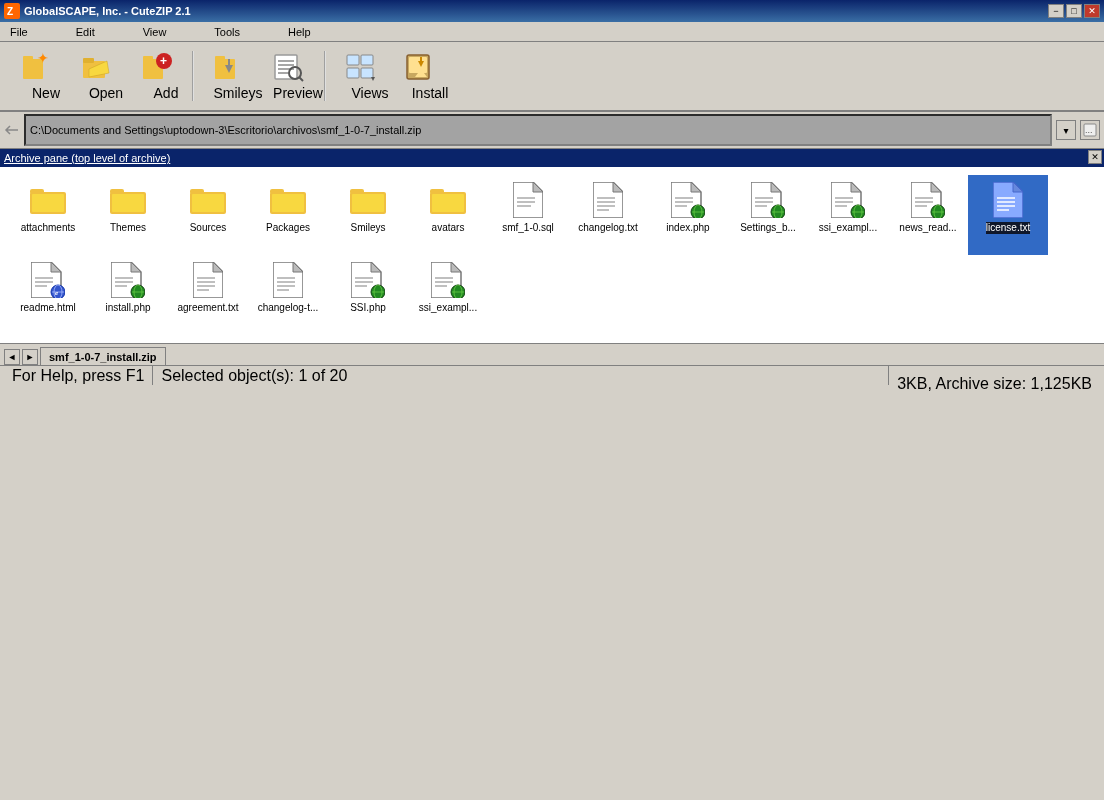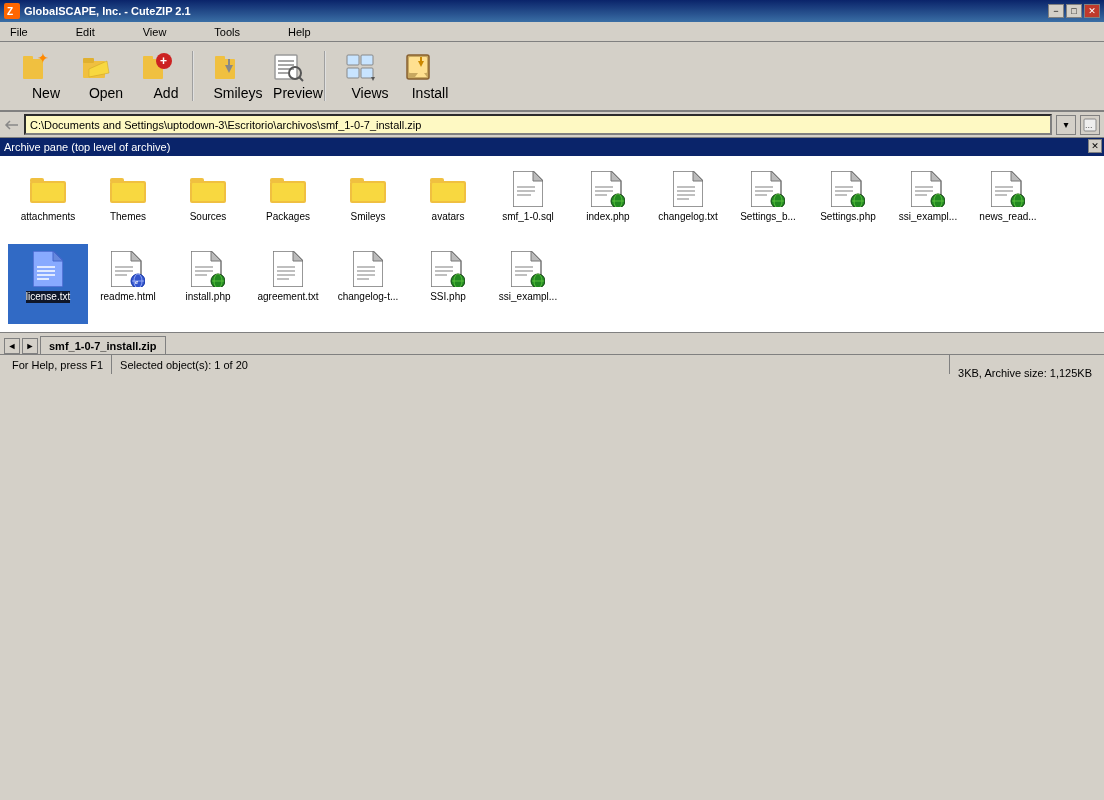--- a/index.html
+++ b/index.html
@@ -108,23 +108,23 @@
     .address-bar-container {
       background: #d4d0c8;
       padding: 2px 4px;
       display: flex;
       align-items: center;
       gap: 4px;
       border-bottom: 1px solid #808080;
     }
     .address-bar {
       flex: 1;
-      height: 21px;
+      height: 32px;
       border: 2px inset #808080;
-      background: #fef9c3;
+      background: #a3a3a3;
       font-size: 11px;
       padding: 1px 4px;
       font-family: 'Tahoma', sans-serif;
     }
     .address-btn {
       width: 20px; height: 20px;
       background: #d4d0c8;
       border: 1px solid #808080;
       display: flex; align-items: center; justify-content: center;
       cursor: pointer;
@@ -134,20 +134,21 @@
     
     .archive-header {
       background: #0a246a;
       color: white;
       height: 18px;
       display: flex;
       align-items: center;
       padding: 0 4px;
       font-size: 11px;
       position: relative;
+      text-decoration: underline;
     }
     .archive-header-close {
       position: absolute;
       right: 2px;
       top: 1px;
       width: 14px; height: 14px;
       background: #d4d0c8;
       border: 1px solid #808080;
       font-size: 9px;
       display: flex; align-items: center; justify-content: center;
@@ -203,21 +204,21 @@
     }
 
     
     .status-bar {
       background: #d4d0c8;
       height: 20px;
       display: flex;
       align-items: center;
       padding: 0 4px;
       border-top: 1px solid #808080;
-      font-size: 11px;
+      font-size: 16px;
     }
     .status-section {
       padding: 0 8px;
       border-right: 1px solid #808080;
       height: 100%;
       display: flex;
       align-items: center;
     }
     .status-section:last-child { border-right: none; margin-top: 16px; }
 
@@ -474,81 +475,66 @@
           <polygon points="20,0 20,10 30,10" fill="#bbb" stroke="#777" stroke-width="1"></polygon>
           <line x1="4" y1="16" x2="22" y2="16" stroke="#aaa" stroke-width="1.5"></line>
           <line x1="4" y1="20" x2="22" y2="20" stroke="#aaa" stroke-width="1.5"></line>
           <line x1="4" y1="24" x2="18" y2="24" stroke="#aaa" stroke-width="1.5"></line>
         </svg>
       </div>
       <span class="file-label">smf_1-0.sql</span>
     </div>
 
     <div class="file-item">
+      <div class="file-icon">
+        <svg width="30" height="36" viewBox="0 0 30 36">
+          <polygon points="0,0 20,0 30,10 30,36 0,36" fill="white" stroke="#777" stroke-width="1.5"></polygon>
+          <polygon points="20,0 20,10 30,10" fill="#bbb" stroke="#777" stroke-width="1"></polygon>
+          <line x1="4" y1="16" x2="22" y2="16" stroke="#aaa" stroke-width="1.5"></line>
+          <line x1="4" y1="20" x2="22" y2="20" stroke="#aaa" stroke-width="1.5"></line>
+          <line x1="4" y1="24" x2="22" y2="24" stroke="#aaa" stroke-width="1.5"></line>
+          <line x1="4" y1="28" x2="16" y2="28" stroke="#aaa" stroke-width="1.5"></line>
+        </svg>
+      </div>
+      <span class="file-label">changelog.txt</span>
+    </div>
+
+    <div class="file-item">
       <div class="file-icon" style="position:relative;">
         <svg width="34" height="36" viewBox="0 0 34 36">
           <polygon points="0,0 20,0 30,10 30,36 0,36" fill="white" stroke="#777" stroke-width="1.5"></polygon>
           <polygon points="20,0 20,10 30,10" fill="#bbb" stroke="#777" stroke-width="1"></polygon>
           <line x1="4" y1="16" x2="22" y2="16" stroke="#aaa" stroke-width="1.5"></line>
           <line x1="4" y1="20" x2="22" y2="20" stroke="#aaa" stroke-width="1.5"></line>
           <line x1="4" y1="24" x2="16" y2="24" stroke="#aaa" stroke-width="1.5"></line>
 
           <circle cx="27" cy="30" r="7" fill="#228822" stroke="#114411" stroke-width="1"></circle>
           <ellipse cx="27" cy="30" rx="4" ry="7" fill="none" stroke="#66cc44" stroke-width="0.8"></ellipse>
           <line x1="21" y1="30" x2="33" y2="30" stroke="#66cc44" stroke-width="0.8"></line>
         </svg>
       </div>
       <span class="file-label">index.php</span>
     </div>
 
     <div class="file-item">
       <div class="file-icon">
-        <svg width="30" height="36" viewBox="0 0 30 36">
-          <polygon points="0,0 20,0 30,10 30,36 0,36" fill="white" stroke="#777" stroke-width="1.5"></polygon>
-          <polygon points="20,0 20,10 30,10" fill="#bbb" stroke="#777" stroke-width="1"></polygon>
-          <line x1="4" y1="16" x2="22" y2="16" stroke="#aaa" stroke-width="1.5"></line>
-          <line x1="4" y1="20" x2="22" y2="20" stroke="#aaa" stroke-width="1.5"></line>
-          <line x1="4" y1="24" x2="22" y2="24" stroke="#aaa" stroke-width="1.5"></line>
-          <line x1="4" y1="28" x2="16" y2="28" stroke="#aaa" stroke-width="1.5"></line>
-        </svg>
-      </div>
-      <span class="file-label">changelog.txt</span>
-    </div>
-
-    <div class="file-item">
-      <div class="file-icon">
         <svg width="34" height="36" viewBox="0 0 34 36">
           <polygon points="0,0 20,0 30,10 30,36 0,36" fill="white" stroke="#777" stroke-width="1.5"></polygon>
           <polygon points="20,0 20,10 30,10" fill="#bbb" stroke="#777" stroke-width="1"></polygon>
           <line x1="4" y1="16" x2="22" y2="16" stroke="#aaa" stroke-width="1.5"></line>
           <line x1="4" y1="20" x2="22" y2="20" stroke="#aaa" stroke-width="1.5"></line>
           <line x1="4" y1="24" x2="16" y2="24" stroke="#aaa" stroke-width="1.5"></line>
           <circle cx="27" cy="30" r="7" fill="#228822" stroke="#114411" stroke-width="1"></circle>
           <ellipse cx="27" cy="30" rx="4" ry="7" fill="none" stroke="#66cc44" stroke-width="0.8"></ellipse>
           <line x1="21" y1="30" x2="33" y2="30" stroke="#66cc44" stroke-width="0.8"></line>
         </svg>
       </div>
       <span class="file-label">Settings_b...</span>
     </div>
 
-    <div class="file-item">
-      <div class="file-icon">
-        <svg width="34" height="36" viewBox="0 0 34 36">
-          <polygon points="0,0 20,0 30,10 30,36 0,36" fill="white" stroke="#777" stroke-width="1.5"></polygon>
-          <polygon points="20,0 20,10 30,10" fill="#bbb" stroke="#777" stroke-width="1"></polygon>
-          <line x1="4" y1="16" x2="22" y2="16" stroke="#aaa" stroke-width="1.5"></line>
-          <line x1="4" y1="20" x2="22" y2="20" stroke="#aaa" stroke-width="1.5"></line>
-          <line x1="4" y1="24" x2="16" y2="24" stroke="#aaa" stroke-width="1.5"></line>
-          <circle cx="27" cy="30" r="7" fill="#228822" stroke="#114411" stroke-width="1"></circle>
-          <ellipse cx="27" cy="30" rx="4" ry="7" fill="none" stroke="#66cc44" stroke-width="0.8"></ellipse>
-          <line x1="21" y1="30" x2="33" y2="30" stroke="#66cc44" stroke-width="0.8"></line>
-        </svg>
-      </div>
-      <span class="file-label">Settings.php</span>
-    </div>
 
     <div class="file-item">
       <div class="file-icon">
         <svg width="34" height="36" viewBox="0 0 34 36">
           <polygon points="0,0 20,0 30,10 30,36 0,36" fill="white" stroke="#777" stroke-width="1.5"></polygon>
           <polygon points="20,0 20,10 30,10" fill="#bbb" stroke="#777" stroke-width="1"></polygon>
           <line x1="4" y1="16" x2="22" y2="16" stroke="#aaa" stroke-width="1.5"></line>
           <line x1="4" y1="20" x2="22" y2="20" stroke="#aaa" stroke-width="1.5"></line>
           <line x1="4" y1="24" x2="16" y2="24" stroke="#aaa" stroke-width="1.5"></line>
           <circle cx="27" cy="30" r="7" fill="#228822" stroke="#114411" stroke-width="1"></circle>

